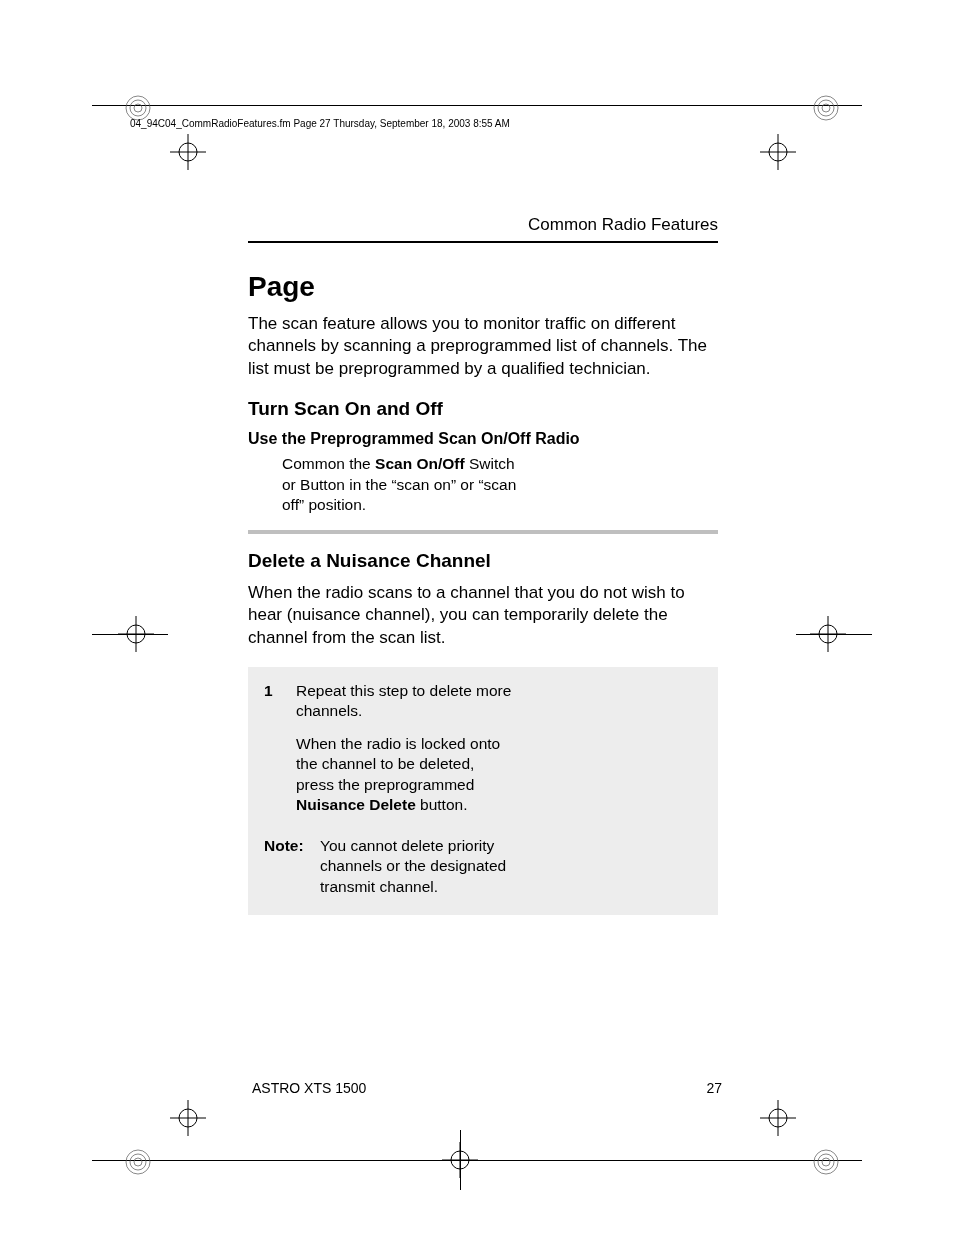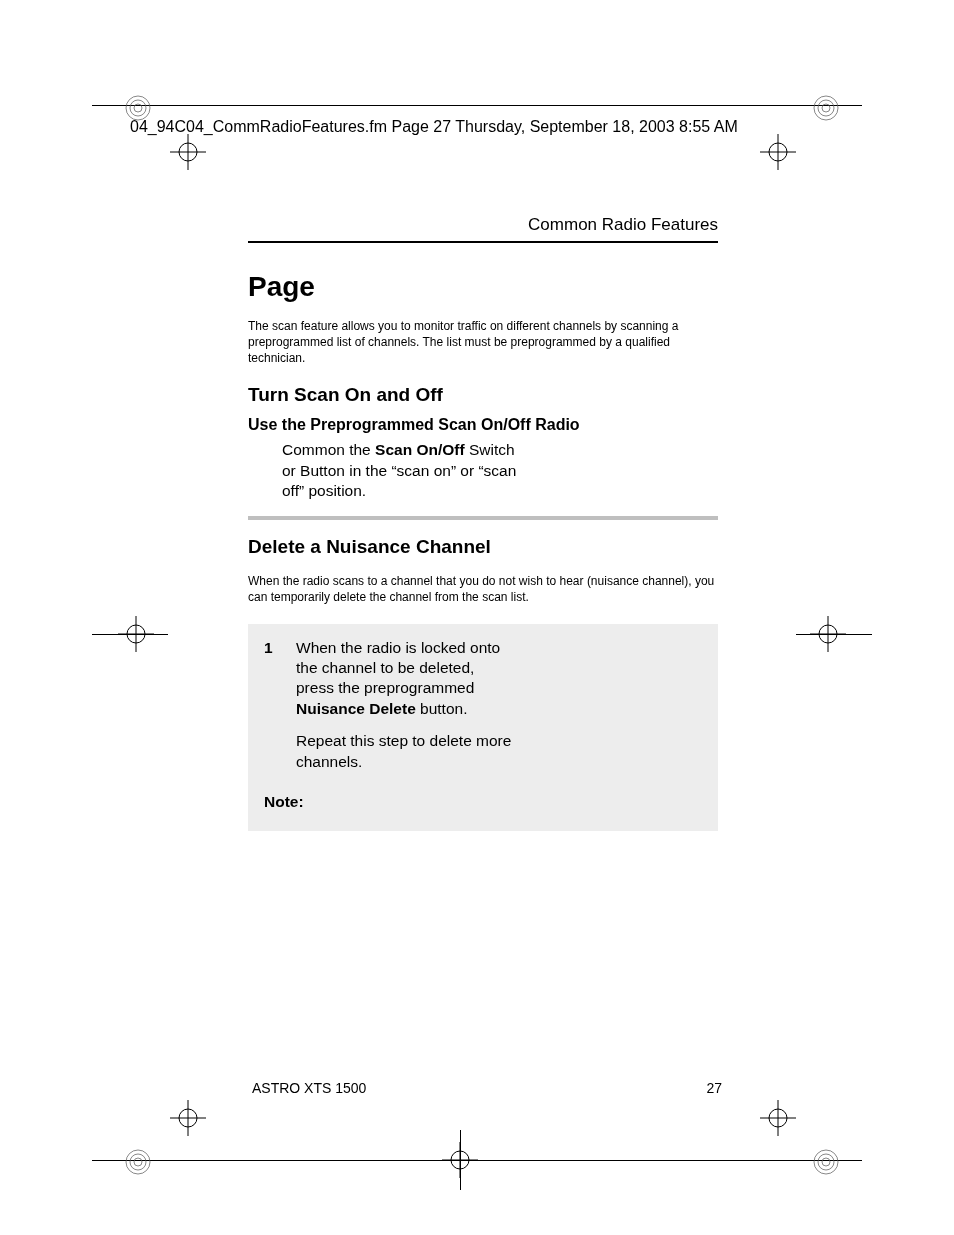--- a/index.html
+++ b/index.html
@@ -28,21 +28,21 @@
     position: absolute;
     width: 40px;
     height: 40px;
   }
   .reg-mark svg { display:block; }
 
   .header-line {
     position: absolute;
     left: 130px;
     top: 118px;
-    font-size: 16px;
+    font-size: 10px;
   }
 
   .content {
     position: absolute;
     left: 248px;
     top: 215px;
     width: 470px;
   }
 
   .running-head {
@@ -55,23 +55,23 @@
     border-top: 2px solid #000;
     margin: 0 0 28px 0;
   }
 
   h1.scan {
     font-size: 28px;
     margin: 0 0 10px 0;
     font-weight: bold;
   }
   p.body {
-    font-size: 12px;
-    line-height: 1.32;
-    margin: 16px 0 18px 0;
+    font-size: 17px;
+    line-height: 1.32;
+    margin: 4px 0 18px 0;
   }
   h2.sub {
     font-size: 19px;
     font-weight: bold;
     margin: 18px 0 10px 0;
   }
   h3.subsub {
     font-size: 16px;
     font-weight: bold;
     margin: 6px 0 6px 0;
@@ -269,26 +269,27 @@
 
     <hr class="gray-rule">
 
     <h2 class="sub" style="margin-top:0;">Delete a Nuisance Channel</h2>
     <p class="body">When the radio scans to a channel that you do not wish to hear (nuisance channel), you can temporarily delete the channel from the scan list.</p>
 
     <div class="gray-box">
       <div class="step-row">
         <div class="step-num">1</div>
         <div class="step-text">
+          <p>Repeat this step to delete more channels.</p>
           <p><span>When the radio is locked onto the channel to be deleted, press the preprogrammed </span><span class="b">Nuisance Delete</span><span> button.</span></p>
-          <p>Repeat this step to delete more channels.</p>
         </div>
       </div>
       <div class="note-row">
         <div class="note-label">Note:</div>
+        <div class="note-text">You cannot delete priority channels or the designated transmit channel.</div>
       </div>
     </div>
   </div>
 
   <div class="footer">
     <span>ASTRO XTS 1500</span>
     <span>27</span>
   </div>
 
 </div>

